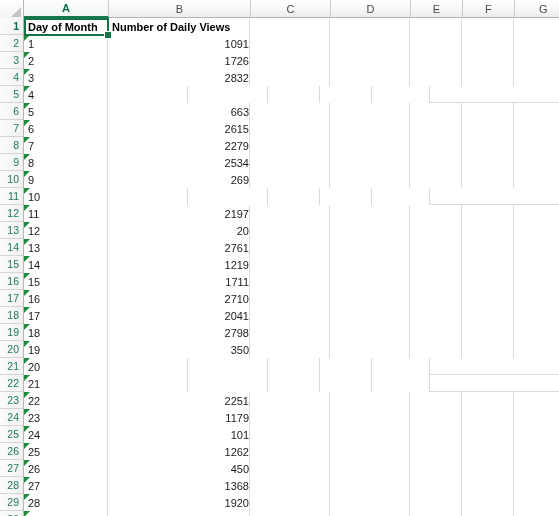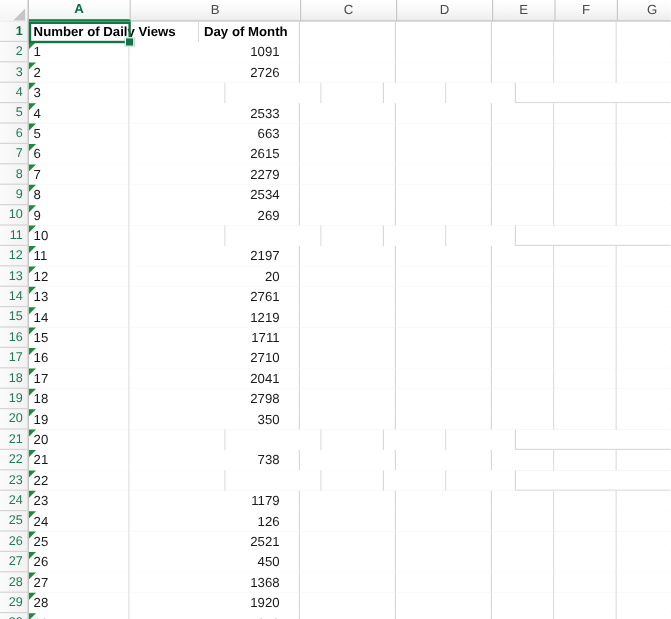--- a/index.html
+++ b/index.html
@@ -120,21 +120,21 @@
     position: relative;
     display: flex;
     align-items: center;
     font-size: 11px;
     color: #1a1a1a;
     overflow: visible;
     flex: 0 0 auto;
     background: #ffffff;
   }
   .cell.col-a { width: 84px; padding-left: 4px; justify-content: flex-start; }
-  .cell.col-b { width: 142px; padding-right: 16px; justify-content: flex-end; }
+  .cell.col-b { width: 142px; padding-right: 0; justify-content: flex-end; }
   .cell.col-c { width: 80px; }
   .cell.col-d { width: 80px; }
   .cell.col-e { width: 52px; }
   .cell.col-f { width: 52px; }
   .cell.col-g { width: 58px; }
 
   .cell.hdr {
     font-weight: bold;
     color: #000000;
     justify-content: flex-start;
@@ -227,26 +227,26 @@
       <div class="row-head">25</div>
       <div class="row-head">26</div>
       <div class="row-head">27</div>
       <div class="row-head">28</div>
       <div class="row-head">29</div>
       <div class="row-head">30</div>
     </div>
 
   <div class="grid" id="grid">
       <div class="row">
+        <div class="cell col-a hdr">
+          <span class="cell-text">Day of Month</span>
+        </div>
         <div class="cell col-b hdr">
           <span class="cell-text">Number of Daily Views</span>
         </div>
-        <div class="cell col-a hdr">
-          <span class="cell-text">Day of Month</span>
-        </div>
         <div class="cell col-c">
           <span class="cell-text"></span>
         </div>
         <div class="cell col-d">
           <span class="cell-text"></span>
         </div>
         <div class="cell col-e">
           <span class="cell-text"></span>
         </div>
         <div class="cell col-f">
@@ -279,21 +279,21 @@
         <div class="cell col-g">
           <span class="cell-text"></span>
         </div>
       </div>
       <div class="row">
         <div class="cell col-a">
           <div class="err-tri"></div>
           <span class="cell-text">2</span>
         </div>
         <div class="cell col-b">
-          <span class="cell-text">2726</span>
+          <span class="cell-text">1726</span>
         </div>
         <div class="cell col-c">
           <span class="cell-text"></span>
         </div>
         <div class="cell col-d">
           <span class="cell-text"></span>
         </div>
         <div class="cell col-e">
           <span class="cell-text"></span>
         </div>
@@ -302,20 +302,23 @@
         </div>
         <div class="cell col-g">
           <span class="cell-text"></span>
         </div>
       </div>
       <div class="row">
         <div class="cell col-a">
           <div class="err-tri"></div>
           <span class="cell-text">3</span>
         </div>
+        <div class="cell col-b">
+          <span class="cell-text">2832</span>
+        </div>
         <div class="cell col-c">
           <span class="cell-text"></span>
         </div>
         <div class="cell col-d">
           <span class="cell-text"></span>
         </div>
         <div class="cell col-e">
           <span class="cell-text"></span>
         </div>
         <div class="cell col-f">
@@ -323,23 +326,20 @@
         </div>
         <div class="cell col-g">
           <span class="cell-text"></span>
         </div>
       </div>
       <div class="row">
         <div class="cell col-a">
           <div class="err-tri"></div>
           <span class="cell-text">4</span>
         </div>
-        <div class="cell col-b">
-          <span class="cell-text">2533</span>
-        </div>
         <div class="cell col-c">
           <span class="cell-text"></span>
         </div>
         <div class="cell col-d">
           <span class="cell-text"></span>
         </div>
         <div class="cell col-e">
           <span class="cell-text"></span>
         </div>
         <div class="cell col-f">
@@ -725,23 +725,20 @@
         </div>
         <div class="cell col-g">
           <span class="cell-text"></span>
         </div>
       </div>
       <div class="row">
         <div class="cell col-a">
           <div class="err-tri"></div>
           <span class="cell-text">21</span>
         </div>
-        <div class="cell col-b">
-          <span class="cell-text">738</span>
-        </div>
         <div class="cell col-c">
           <span class="cell-text"></span>
         </div>
         <div class="cell col-d">
           <span class="cell-text"></span>
         </div>
         <div class="cell col-e">
           <span class="cell-text"></span>
         </div>
         <div class="cell col-f">
@@ -749,20 +746,23 @@
         </div>
         <div class="cell col-g">
           <span class="cell-text"></span>
         </div>
       </div>
       <div class="row">
         <div class="cell col-a">
           <div class="err-tri"></div>
           <span class="cell-text">22</span>
         </div>
+        <div class="cell col-b">
+          <span class="cell-text">2251</span>
+        </div>
         <div class="cell col-c">
           <span class="cell-text"></span>
         </div>
         <div class="cell col-d">
           <span class="cell-text"></span>
         </div>
         <div class="cell col-e">
           <span class="cell-text"></span>
         </div>
         <div class="cell col-f">
@@ -795,21 +795,21 @@
         <div class="cell col-g">
           <span class="cell-text"></span>
         </div>
       </div>
       <div class="row">
         <div class="cell col-a">
           <div class="err-tri"></div>
           <span class="cell-text">24</span>
         </div>
         <div class="cell col-b">
-          <span class="cell-text">126</span>
+          <span class="cell-text">101</span>
         </div>
         <div class="cell col-c">
           <span class="cell-text"></span>
         </div>
         <div class="cell col-d">
           <span class="cell-text"></span>
         </div>
         <div class="cell col-e">
           <span class="cell-text"></span>
         </div>
@@ -819,21 +819,21 @@
         <div class="cell col-g">
           <span class="cell-text"></span>
         </div>
       </div>
       <div class="row">
         <div class="cell col-a">
           <div class="err-tri"></div>
           <span class="cell-text">25</span>
         </div>
         <div class="cell col-b">
-          <span class="cell-text">2521</span>
+          <span class="cell-text">1262</span>
         </div>
         <div class="cell col-c">
           <span class="cell-text"></span>
         </div>
         <div class="cell col-d">
           <span class="cell-text"></span>
         </div>
         <div class="cell col-e">
           <span class="cell-text"></span>
         </div>

